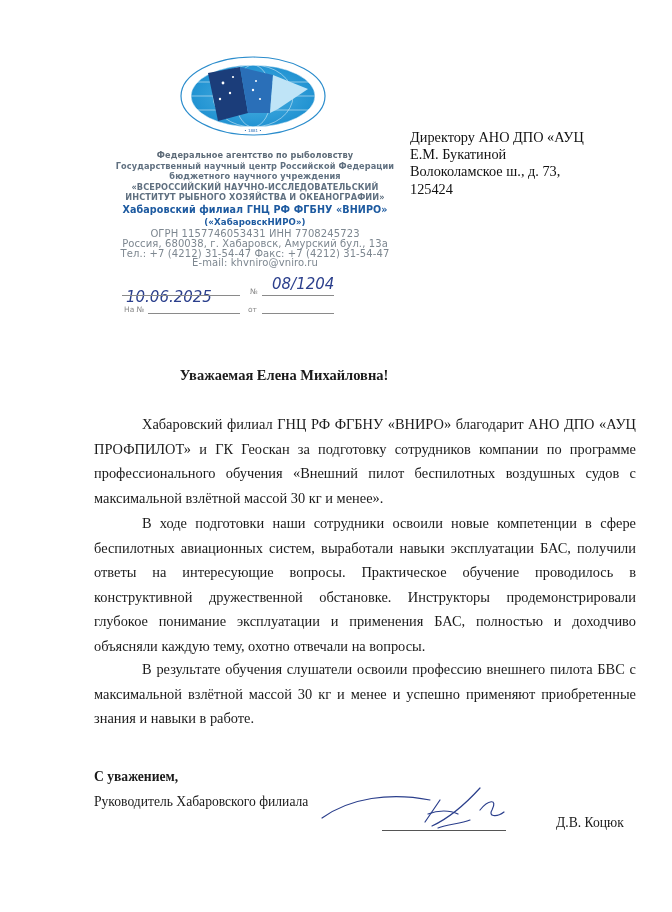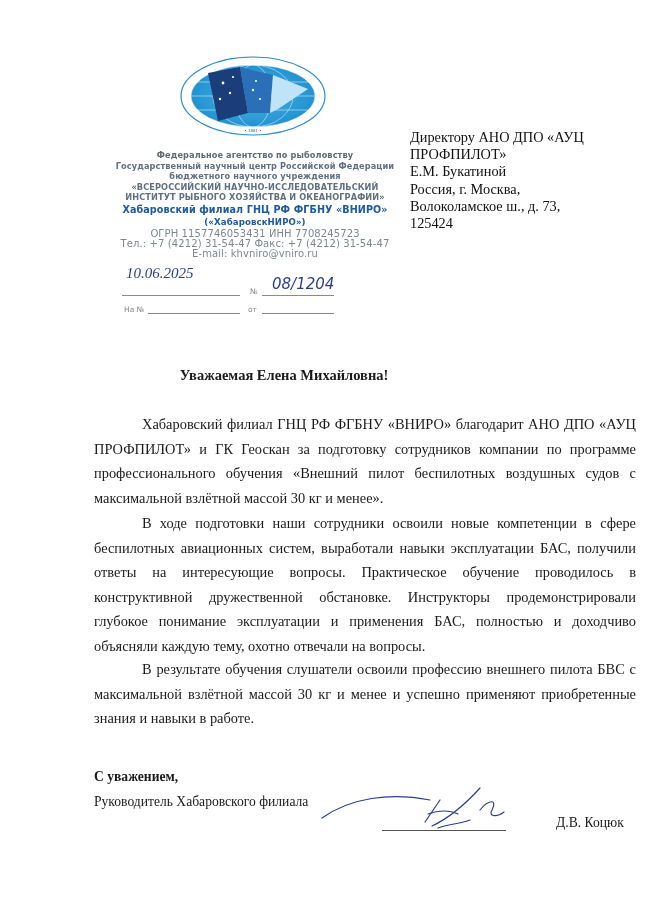--- a/index.html
+++ b/index.html
@@ -71,39 +71,38 @@
   <div>бюджетного научного учреждения</div>
   <div>«ВСЕРОССИЙСКИЙ НАУЧНО-ИССЛЕДОВАТЕЛЬСКИЙ</div>
   <div>ИНСТИТУТ РЫБНОГО ХОЗЯЙСТВА И ОКЕАНОГРАФИИ»</div>
 </div>
 <div class="lh lh-name">
   <div>Хабаровский филиал ГНЦ РФ ФГБНУ «ВНИРО»</div>
   <div style="font-size:8.6px">(«ХабаровскНИРО»)</div>
 </div>
 <div class="lh lh-req">
   <div>ОГРН 1157746053431   ИНН 7708245723</div>
+  <div>Россия, 680038, г. Хабаровск, Амурский бул., 13а</div>
   <div>Тел.: +7 (4212) 31-54-47   Факс: +7 (4212) 31-54-47</div>
   <div>E-mail: khvniro@vniro.ru</div>
 </div>
 
-<div class="abs hand" style="left:126px; top:265px;font-family:Liberation Serif, serif;">10.06.2025</div>
+<div class="abs hand" style="left:126px; top:288px;">10.06.2025</div>
 <div class="line" style="left:122px; top:295px; width:118px;"></div>
 <div class="small-lbl" style="left:250px; top:287px;">№</div>
 <div class="abs hand" style="left:272px; top:275px;text-align:right;">08/1204</div>
 <div class="line" style="left:262px; top:295px; width:72px;"></div>
 <div class="small-lbl" style="left:124px; top:305px;">На №</div>
 <div class="line" style="left:148px; top:313px; width:92px;"></div>
 <div class="small-lbl" style="left:248px; top:305px;text-align:center;">от</div>
 <div class="line" style="left:262px; top:313px; width:72px;"></div>
 
 <div class="addressee">
   <div>Директору АНО ДПО «АУЦ</div>
-  <div>ПРОФПИЛОТ»</div>
   <div>Е.М. Букатиной</div>
-  <div>Россия, г. Москва,</div>
   <div>Волоколамское ш., д. 73,</div>
   <div>125424</div>
 </div>
 
 <div class="greeting">Уважаемая Елена Михайловна!</div>
 
 <div class="para p1">Хабаровский филиал ГНЦ РФ ФГБНУ «ВНИРО»  благодарит АНО ДПО «АУЦ ПРОФПИЛОТ» и ГК Геоскан за подготовку сотрудников компании по программе профессионального обучения «Внешний пилот беспилотных воздушных судов с максимальной взлётной массой 30 кг и менее».</div>
 <div class="para p2">В ходе подготовки наши сотрудники освоили новые компетенции в сфере беспилотных авиационных систем, выработали навыки эксплуатации БАС, получили ответы на интересующие вопросы. Практическое обучение проводилось в конструктивной дружественной обстановке. Инструкторы продемонстрировали глубокое понимание эксплуатации и применения БАС, полностью и доходчиво объясняли каждую тему, охотно отвечали на вопросы.</div>
 <div class="para p3">В результате обучения слушатели освоили профессию внешнего пилота БВС с максимальной взлётной массой 30 кг и менее и успешно применяют приобретенные знания и навыки в работе.</div>
 

